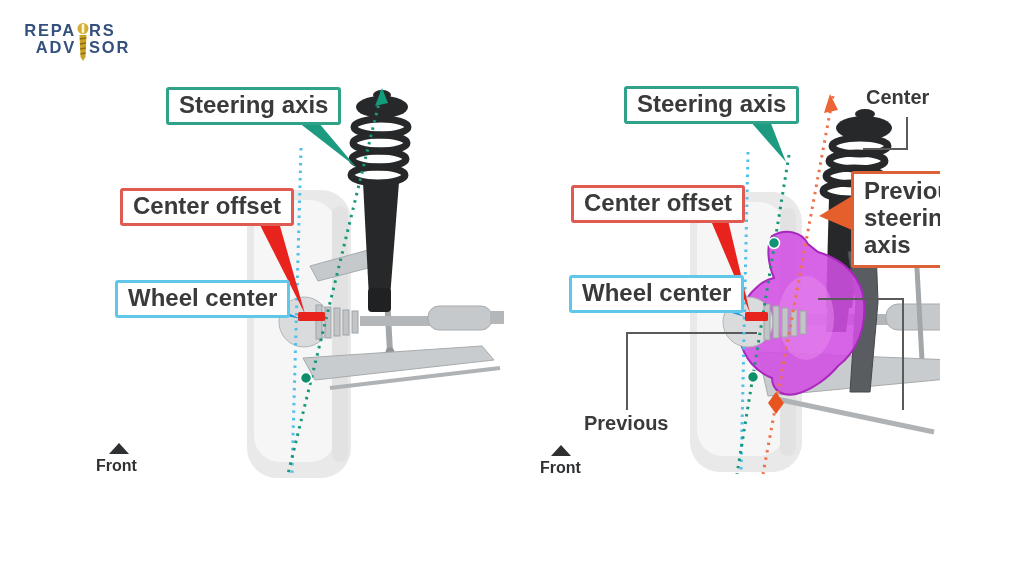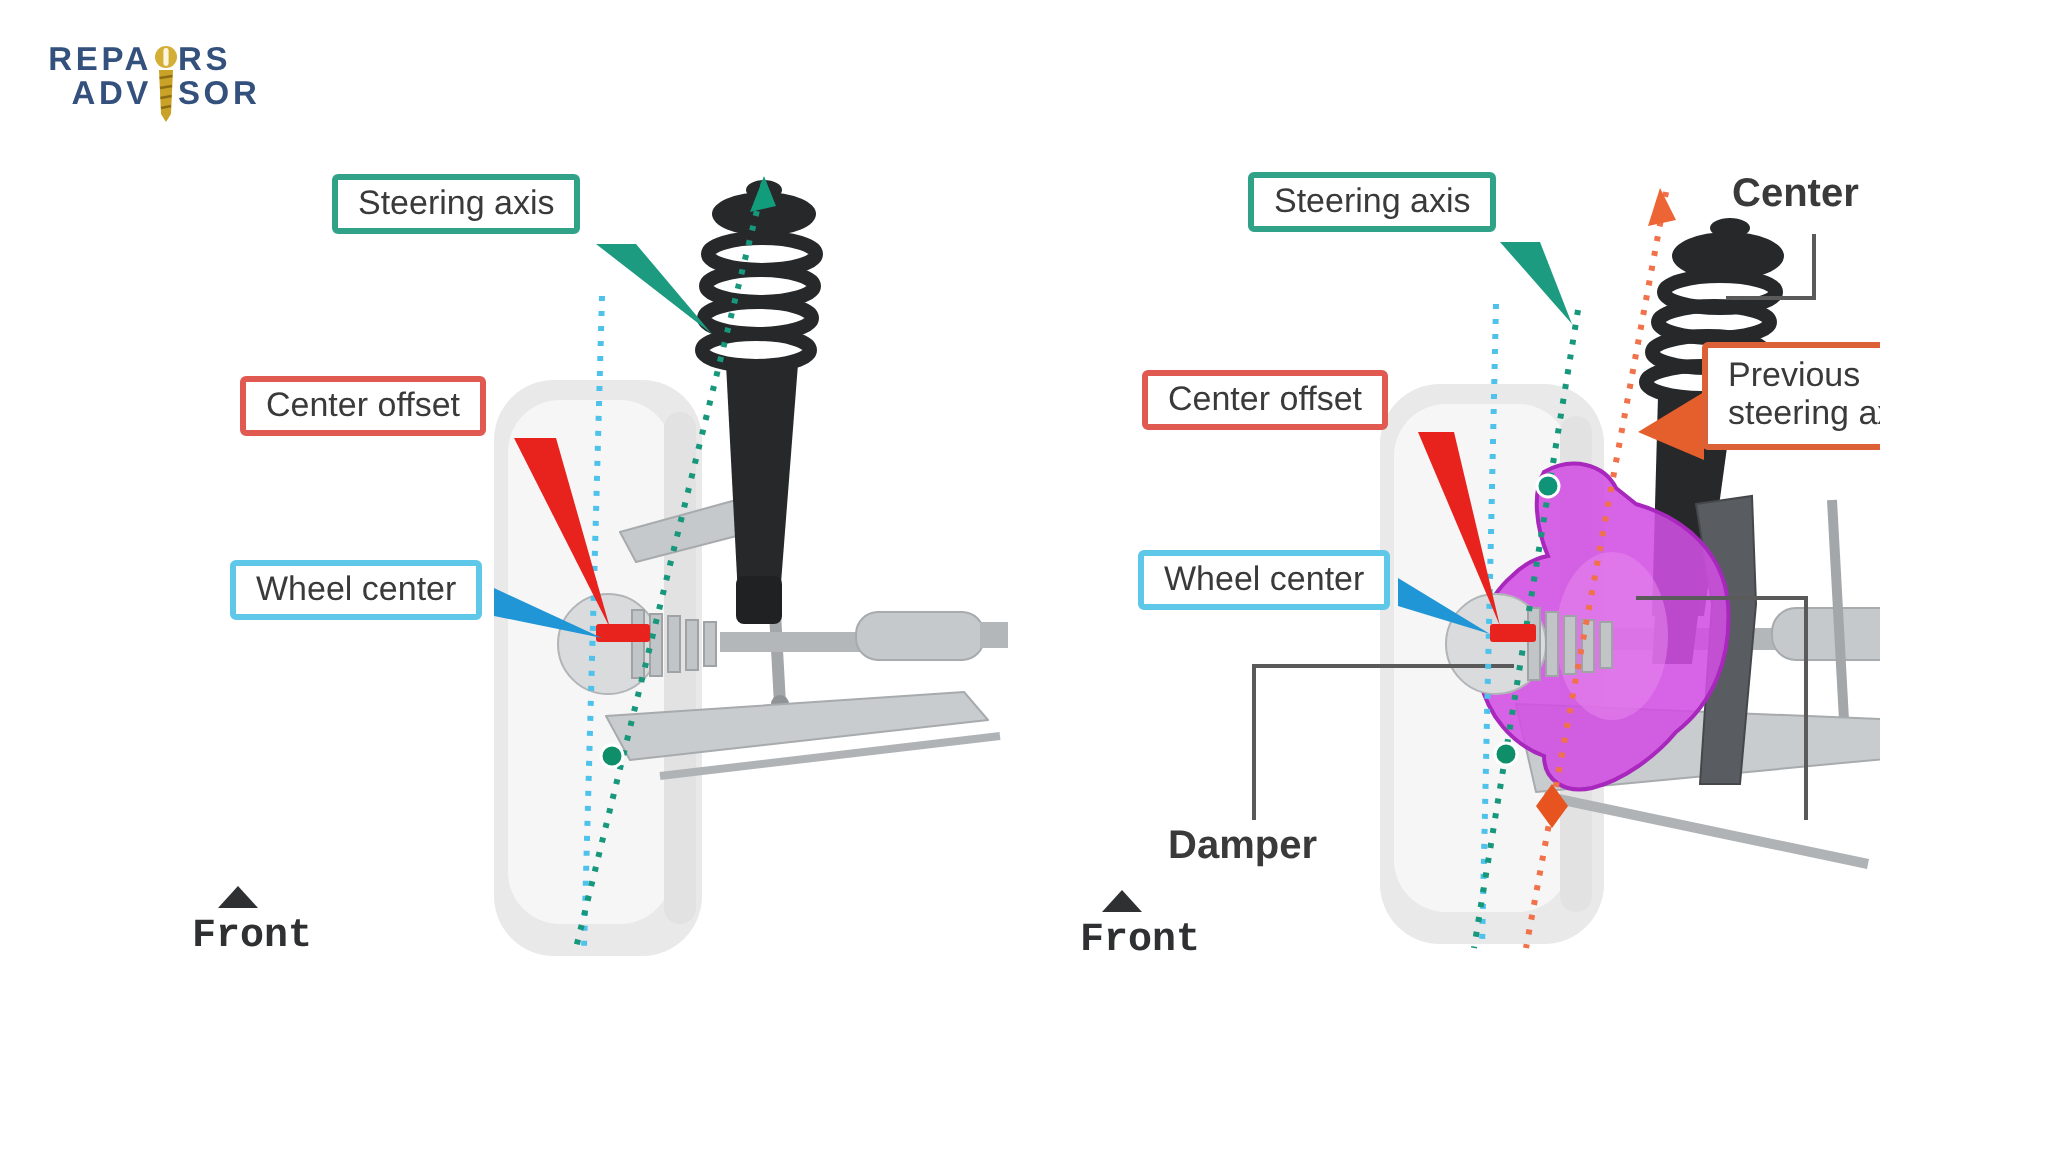--- a/index.html
+++ b/index.html
@@ -10,38 +10,38 @@
   #art{position:absolute;left:0;top:0;}
   
   .logo{position:absolute;left:20px;top:22px;width:120px;height:44px;color:#34517d;}
   .logo-row{height:17px;line-height:17px;font-size:16.5px;font-weight:800;letter-spacing:1.8px;white-space:nowrap;}
   .logo-pre{display:inline-block;width:56px;text-align:right;}
   .logo-post{display:inline-block;margin-left:13px;}
   .screw{position:absolute;left:57px;top:1px;}
   
   .callout{
     position:absolute;background:#ffffff;border:3px solid #888;border-radius:3px;
-    padding:2px 10px 3px 10px;font-size:17px;font-weight:400;color:#3a3a3a;
+    padding:2px 10px 3px 10px;font-size:24px;font-weight:700;color:#3a3a3a;
     white-space:nowrap;line-height:1.12;z-index:5;
   }
   .callout.teal{border-color:#2fa288;}
   .callout.red{border-color:#e05a52;text-align:center;}
   .callout.cyan{border-color:#5fc8e8;margin-left:28px;}
   .callout.orange{border-color:#dd6136;white-space:normal;width:96px;padding:4px 8px 6px 10px;}
   
   .plain-label{
     position:absolute;font-size:20px;font-weight:700;color:#3a3a3a;white-space:nowrap;z-index:5;
   }
   
   .front-tri{
     position:absolute;width:0;height:0;z-index:5;
     border-left:10px solid transparent;border-right:10px solid transparent;
     border-bottom:11px solid #2e3032;
   }
-  .front-text{position:absolute;font-size:20px;font-weight:700;color:#2e3032;z-index:5;font-family:Liberation Mono, monospace;}
+  .front-text{position:absolute;font-size:16px;font-weight:700;color:#2e3032;z-index:5;}
 </style>
 </head>
 <body>
 
 <div id="canvas">
 
   <svg id="art" width="1024" height="576" viewBox="0 0 1024 576">
 
     <g>
 
@@ -194,17 +194,17 @@
   <div class="plain-label" style="left:866px;top:86px;">Center</div>
   <div class="callout orange" style="left:851px;top:171px;">
     <span>Previous steering axis</span>
   </div>
   <div class="callout red" style="left:571px;top:185px;">
     <span>Center offset</span>
   </div>
   <div class="callout cyan" style="left:541px;top:275px;">
     <span>Wheel center</span>
   </div>
-  <div class="plain-label" style="left:584px;top:412px;">Damper</div>
+  <div class="plain-label" style="left:584px;top:412px;">Previous</div>
   <div class="front-tri" style="left:551px;top:445px;"></div>
   <div class="front-text" style="left:540px;top:459px;">Front</div>
 
 </div>
 
 </body></html>

